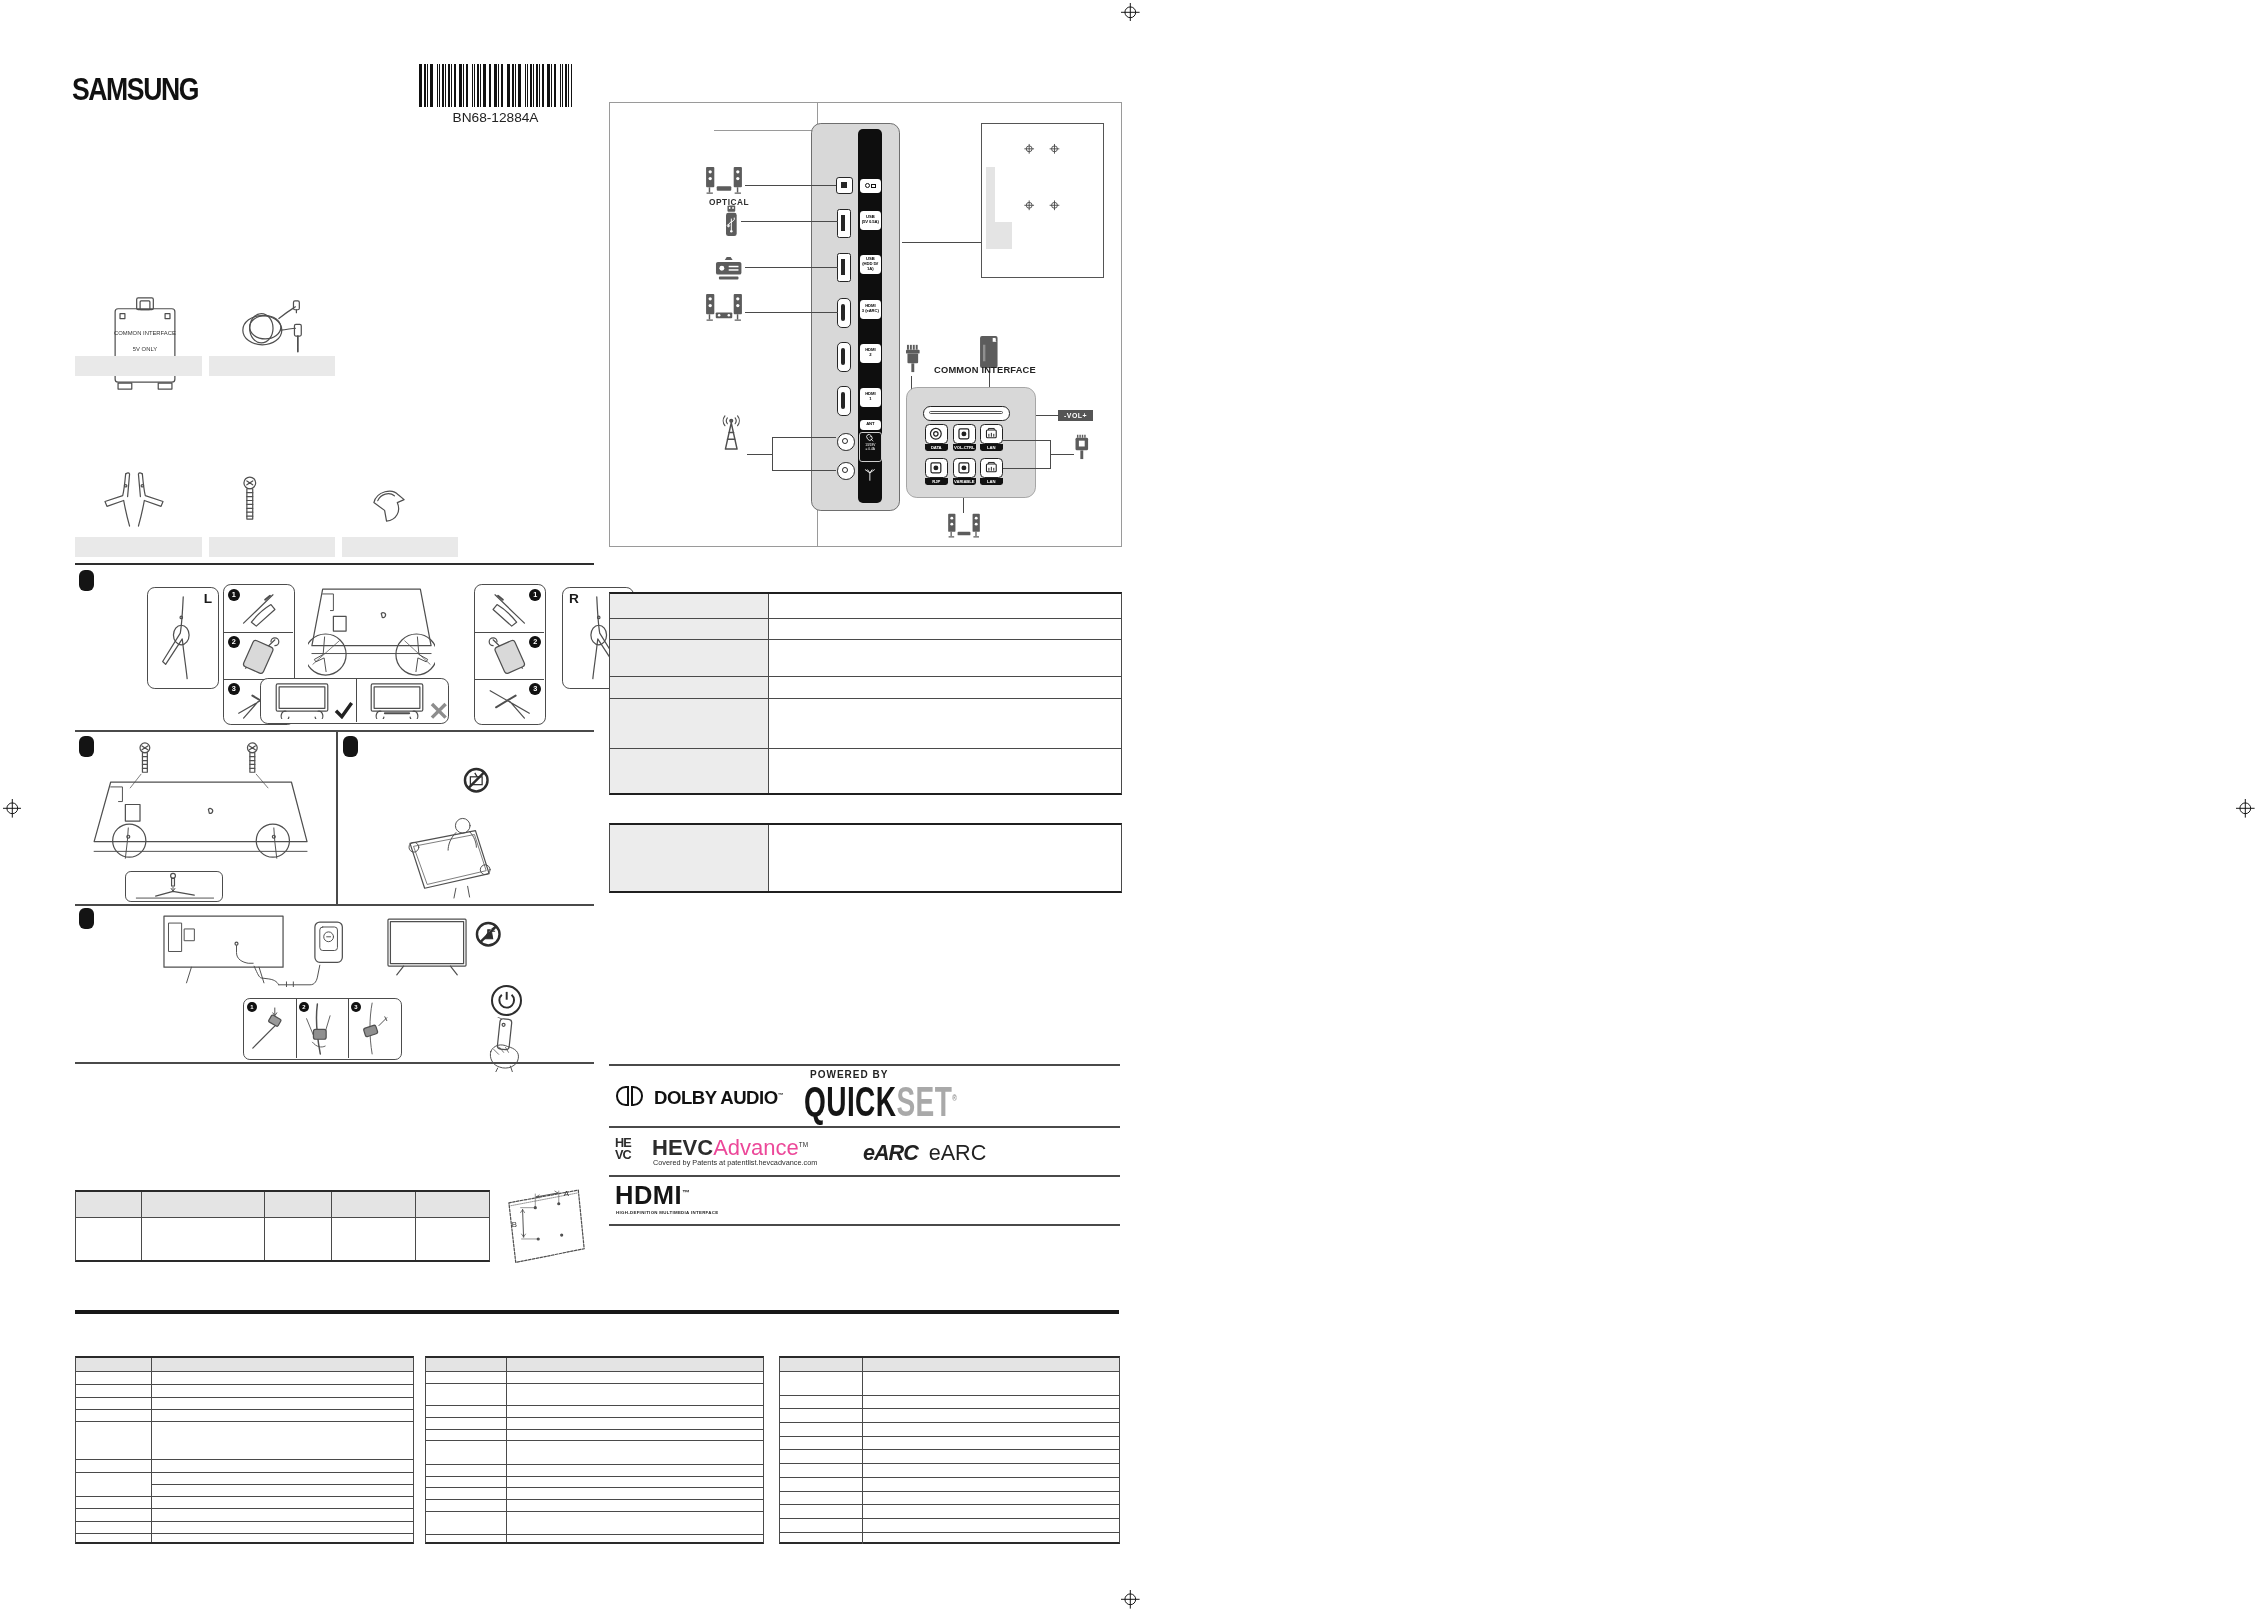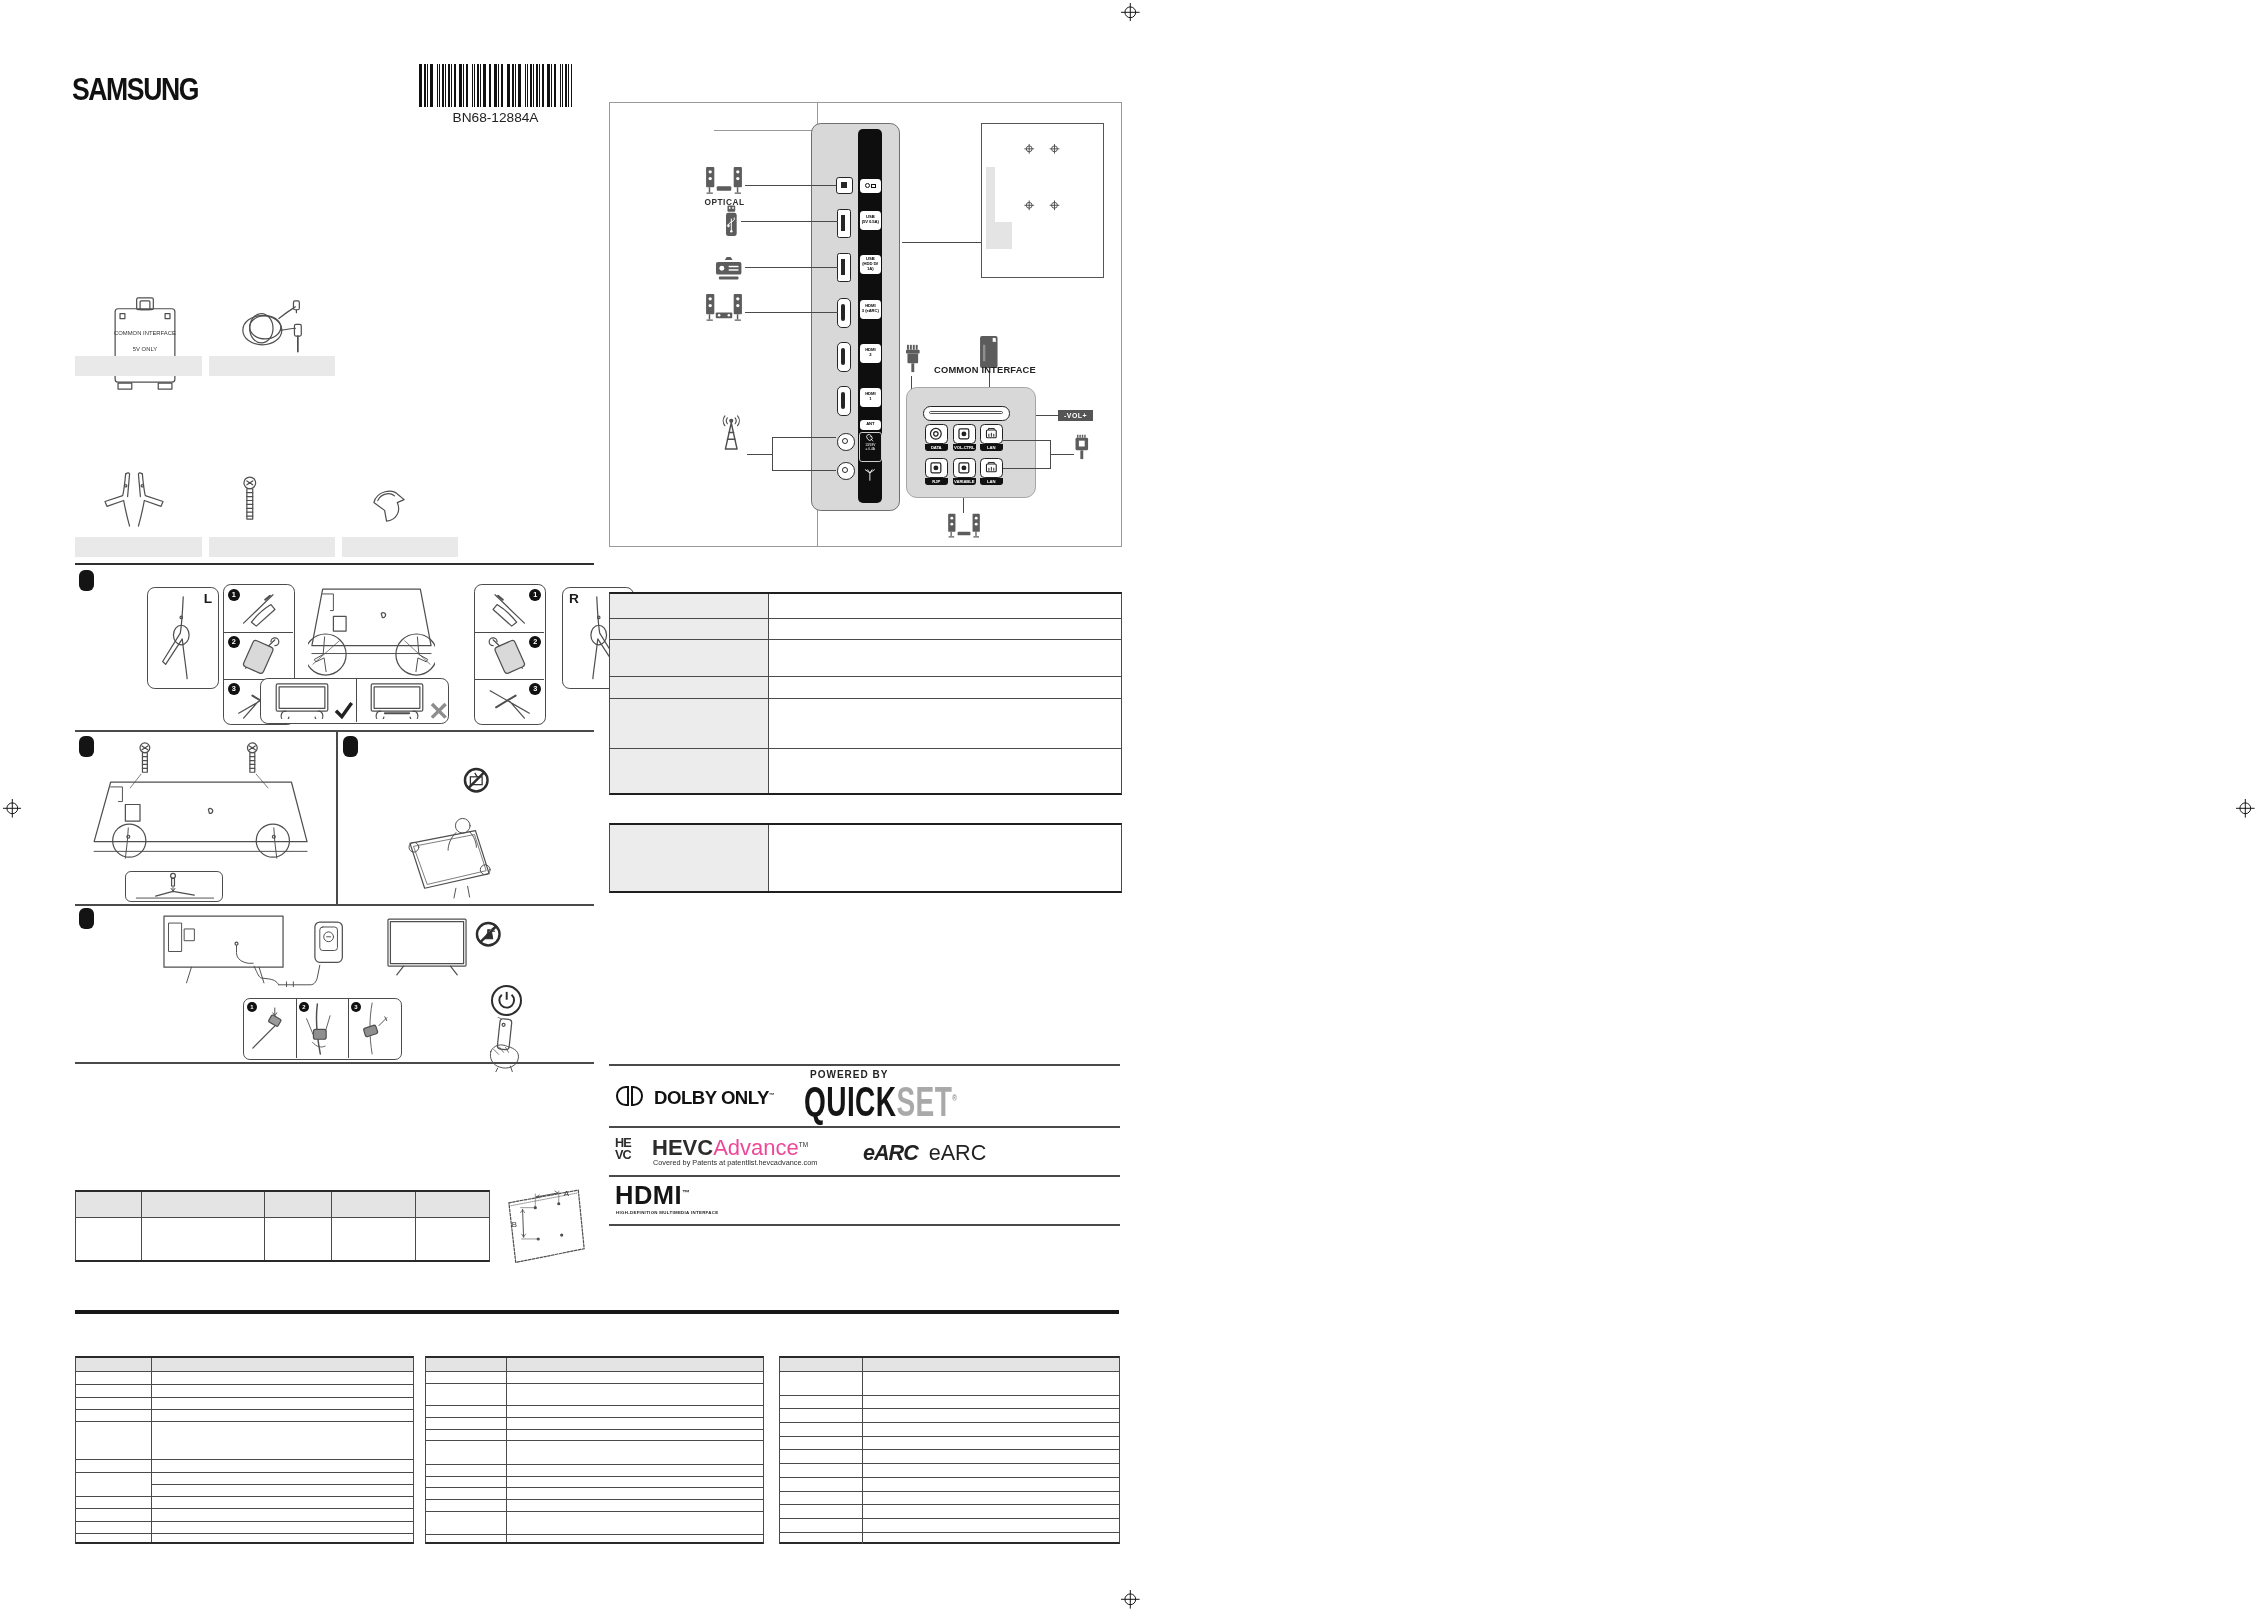--- a/index.html
+++ b/index.html
@@ -426,21 +426,21 @@
   <svg class="a fill" style="left:705px;top:166px" width="38" height="31" viewBox="0 0 78 64">
     <rect x="2" y="2" width="17" height="42" rx="2"></rect>
       <rect x="59" y="2" width="17" height="42" rx="2"></rect>
     <circle cx="10.5" cy="12" r="3.4" fill="#fff"></circle>
       <circle cx="10.5" cy="26" r="3.4" fill="#fff"></circle>
       <circle cx="67.5" cy="12" r="3.4" fill="#fff"></circle>
       <circle cx="67.5" cy="26" r="3.4" fill="#fff"></circle>
     <path d="M9 44 v10 M67 44 v10 M3 56 h13 M61 56 h13" stroke="#5c5c5c" stroke-width="3" fill="none"></path>
     <rect x="24" y="42" width="30" height="9" rx="2"></rect>
   </svg>
-  <div class="a" style="left:700px;top:197px;width:49px;text-align:center;font-size:8.3px;font-weight:bold;letter-spacing:0.5px;color:#2e2e2e">OPTICAL</div>
+  <div class="a" style="left:700px;top:197px;width:49px;text-align:right;font-size:8.3px;font-weight:bold;letter-spacing:0.5px;color:#2e2e2e">OPTICAL</div>
   <svg class="a fill" style="left:724px;top:205px" width="14.7" height="33" viewBox="0 0 30 68">
     <rect x="7" y="1" width="16" height="13" rx="2"></rect>
       <rect x="10" y="4" width="3" height="4" fill="#fff"></rect>
       <rect x="17" y="4" width="3" height="4" fill="#fff"></rect>
     <rect x="4" y="16" width="22" height="48" rx="5"></rect>
     <path d="M15 28 v24 M15 34 l-6 6 v5 M15 36 l6 -6 v-4 M9 45 a2.5 2.5 0 1 1 0.1 0 M21 26 h0" stroke="#fff" stroke-width="2" fill="none"></path>
       <circle cx="15" cy="54" r="2.5" fill="#fff"></circle>
   </svg>
   <svg class="a fill" style="left:715px;top:256px" width="27.4" height="24.5" viewBox="0 0 56 50">
     <path d="M20 8 h16 l-4 -6 h-8 z"></path>
@@ -630,21 +630,21 @@
         <div class="c" style="flex:1"></div>
       </div>
   </div>
 
   <div class="ln" style="left:609px;top:1064px;width:511px;height:1.5px"></div>
   <div class="a" style="left:616px;top:1086px;width:31px;height:20.6px">
     <div class="a" style="left:0;top:0;width:12.7px;height:19.6px;border:2.4px solid #111;border-radius:9.8px 0 0 9.8px;box-sizing:border-box"></div>
     <div class="a" style="left:14.7px;top:0;width:12.7px;height:19.6px;border:2.4px solid #111;border-radius:0 9.8px 9.8px 0;box-sizing:border-box"></div>
   </div>
   <div class="a" style="left:654px;top:1087px;font-size:18.6px;font-weight:800;letter-spacing:-0.5px;color:#111">
-    <span>DOLBY ONLY</span><sup style="font-size:5.9px">™</sup>
+    <span>DOLBY AUDIO</span><sup style="font-size:5.9px">™</sup>
   </div>
   <div class="a" style="left:810px;top:1069px;font-size:10px;font-weight:bold;letter-spacing:1px;color:#222">POWERED BY</div>
   <div class="a" style="left:804px;top:1077px;font-size:36px;font-weight:700;transform:scale(0.78,1.18);transform-origin:left top;letter-spacing:0.5px">
     <span style="color:#151515">QUICK</span><span style="color:#a9a9a9">SET</span><sup style="font-size:7.8px;color:#8a8a8a">®</sup>
   </div>
   <div class="ln" style="left:609px;top:1126px;width:511px;height:1.5px"></div>
   <div class="a" style="left:615px;top:1137px;width:30px;height:28px;font-size:12.7px;font-weight:900;line-height:0.95;letter-spacing:-1px;color:#2c2c2c">
     <div>HE</div>
       <div>VC</div>
   </div>

